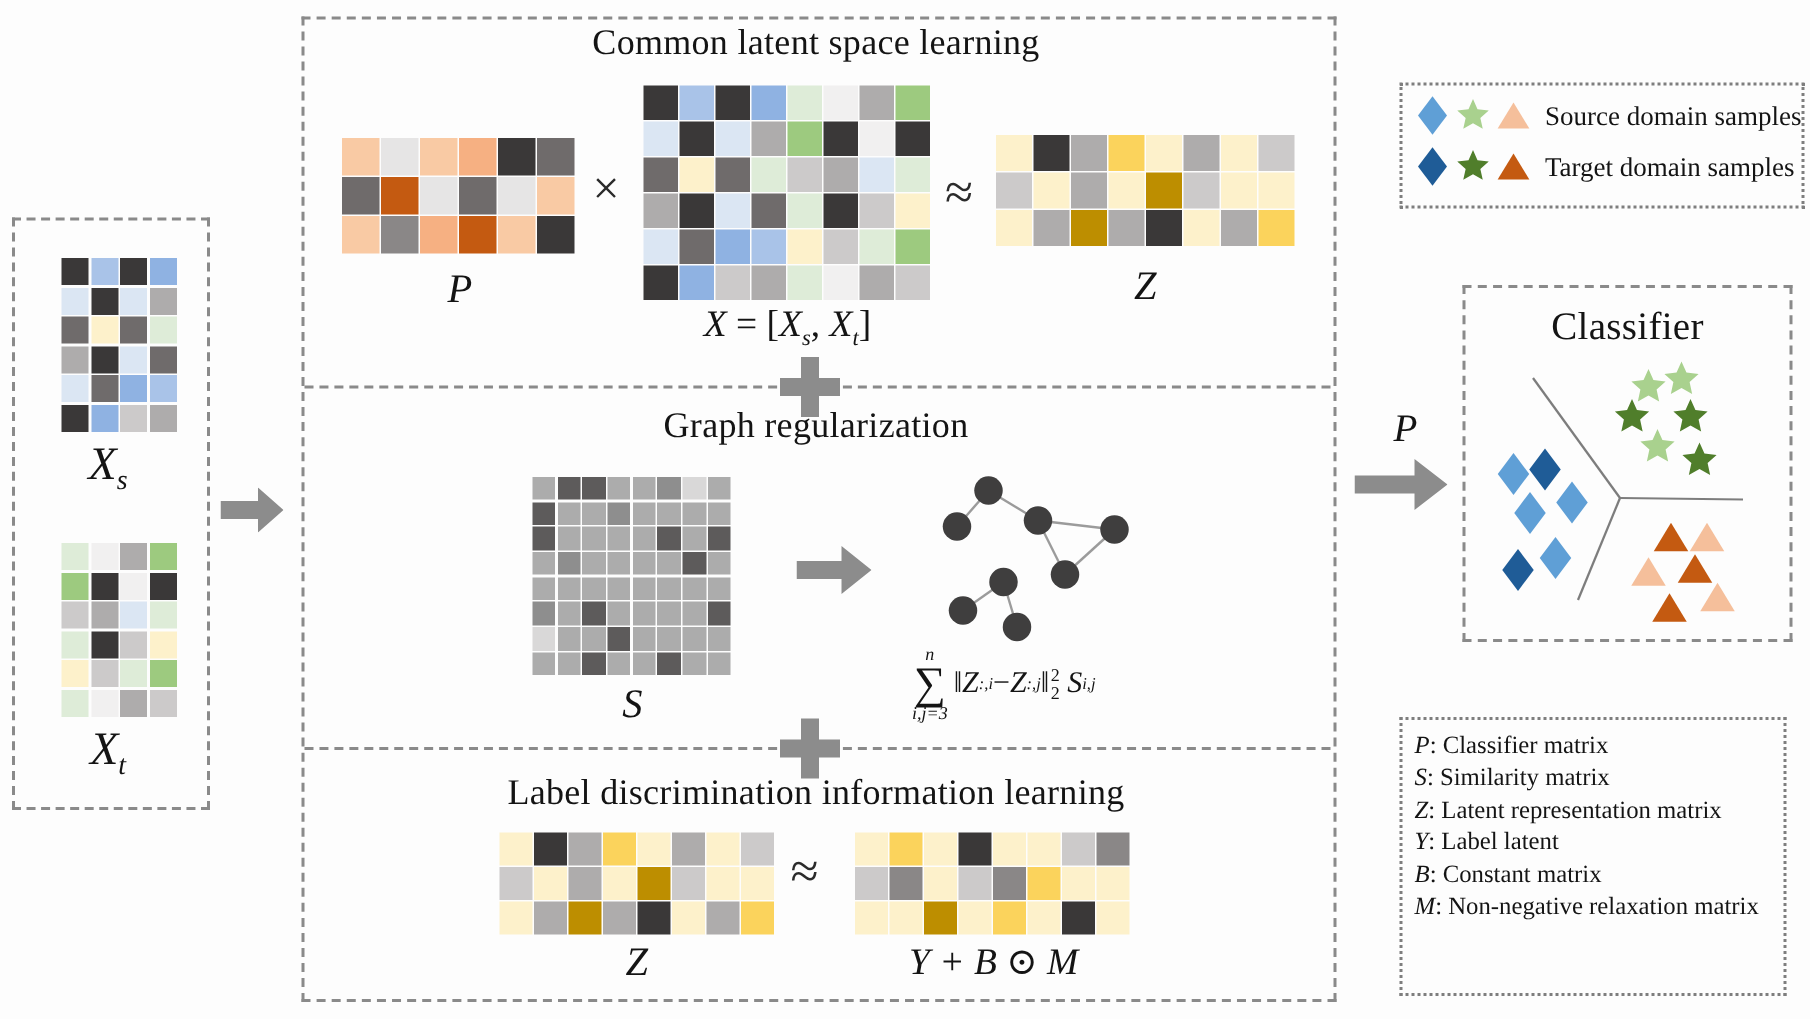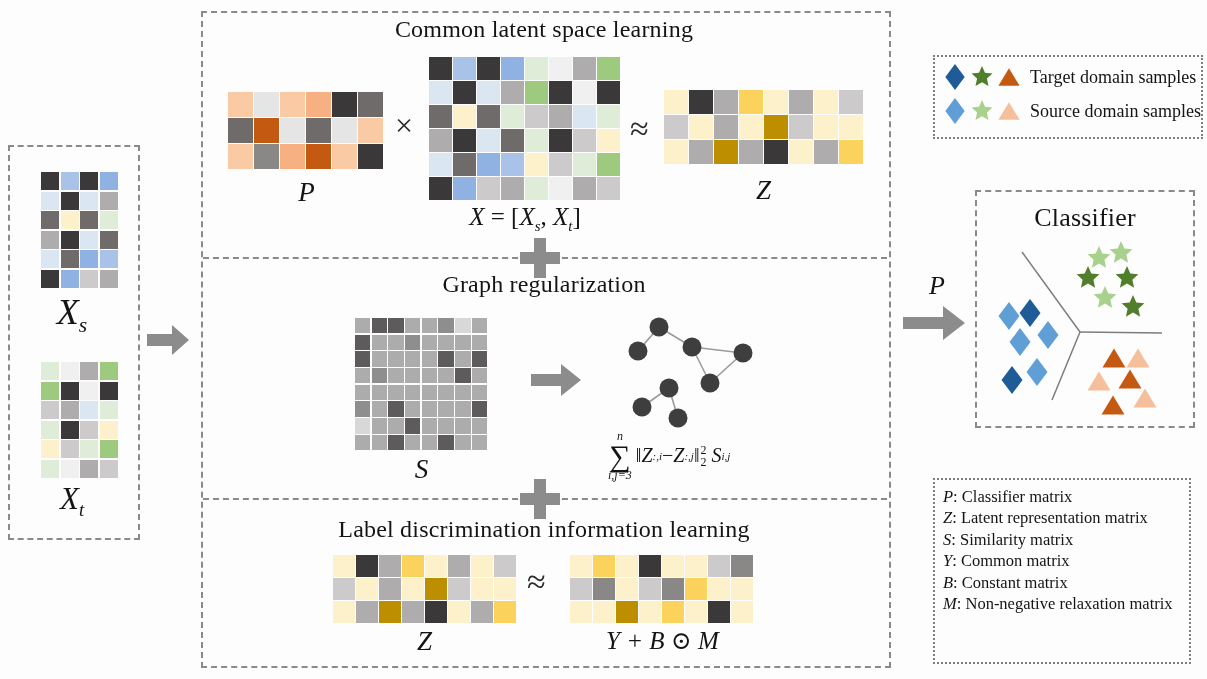--- a/index.html
+++ b/index.html
@@ -56,21 +56,21 @@
       <div style="background: rgb(111, 107, 107);"></div>
       <div style="background: rgb(219, 230, 243);"></div>
       <div style="background: rgb(111, 107, 107);"></div>
       <div style="background: rgb(143, 178, 226);"></div>
       <div style="background: rgb(169, 195, 232);"></div>
       <div style="background: rgb(58, 56, 56);"></div>
       <div style="background: rgb(143, 178, 226);"></div>
       <div style="background: rgb(204, 202, 202);"></div>
       <div style="background: rgb(174, 172, 172);"></div>
     </div>
-  <div class="abs mlabel" style="left:8px;top:291px;width:128px;font-size:36px;">
+  <div class="abs mlabel" style="left:8px;top:291px;width:128px;font-size:31px;">
     <span>X</span><sub>s</sub>
   </div>
   <div class="abs matrix" style="left: 41px; top: 362px; display: grid; grid-template-columns: repeat(4, 18px); grid-auto-rows: 18px; gap: 1.5px;">
       <div style="background: rgb(222, 236, 216);"></div>
       <div style="background: rgb(241, 240, 240);"></div>
       <div style="background: rgb(174, 172, 172);"></div>
       <div style="background: rgb(157, 202, 127);"></div>
       <div style="background: rgb(157, 202, 127);"></div>
       <div style="background: rgb(58, 56, 56);"></div>
       <div style="background: rgb(241, 240, 240);"></div>
@@ -387,44 +387,44 @@
 
   <div class="abs mlabel" style="left:916px;top:271px;width:42px;font-size:26px;">P</div>
   <svg class="abs" style="left:903px;top:306px;" width="62" height="34" viewBox="0 0 62 34">
     <polygon points="0,11 40,11 40,0 62,17 40,34 40,23 0,23" fill="#8c8c8c"></polygon>
   </svg>
 
   <div class="abs dotbox" style="left:933px;top:55px;width:258px;height:78px;padding:2px 0 0 8px;box-sizing:content-box;">
     <div class="legend-row">
       <span style="display:inline-flex;gap:3px;">
           <svg width="24" height="28" viewBox="0 0 24 28">
+            <polygon points="12,1.1199999999999992 21.66,14 12,26.880000000000003 2.34,14" fill="#5f9fd6"></polygon>
+          </svg>
+          <svg width="24" height="28" viewBox="0 0 24 28">
+            <polygon points="12.0,3.0 15.0,9.8 22.5,10.6 16.9,15.6 18.5,22.9 12.0,19.2 5.5,22.9 7.1,15.6 1.5,10.6 9.0,9.8" fill="#a9d18e"></polygon>
+          </svg>
+          <svg width="24" height="28" viewBox="0 0 24 28">
+            <polygon points="12,5.26 22.58,22.740000000000002 1.42,22.740000000000002" fill="#f5bf9b"></polygon>
+          </svg>
+        </span>
+      <span class="ltext">Source domain samples</span>
+    </div>
+    <div class="legend-row">
+      <span style="display:inline-flex;gap:3px;">
+          <svg width="24" height="28" viewBox="0 0 24 28">
             <polygon points="12,1.1199999999999992 21.66,14 12,26.880000000000003 2.34,14" fill="#1f5c97"></polygon>
           </svg>
           <svg width="24" height="28" viewBox="0 0 24 28">
             <polygon points="12.0,3.0 15.0,9.8 22.5,10.6 16.9,15.6 18.5,22.9 12.0,19.2 5.5,22.9 7.1,15.6 1.5,10.6 9.0,9.8" fill="#507e2b"></polygon>
           </svg>
           <svg width="24" height="28" viewBox="0 0 24 28">
             <polygon points="12,5.26 22.58,22.740000000000002 1.42,22.740000000000002" fill="#c45a11"></polygon>
           </svg>
         </span>
       <span class="ltext">Target domain samples</span>
-    </div>
-    <div class="legend-row">
-      <span style="display:inline-flex;gap:3px;">
-          <svg width="24" height="28" viewBox="0 0 24 28">
-            <polygon points="12,1.1199999999999992 21.66,14 12,26.880000000000003 2.34,14" fill="#5f9fd6"></polygon>
-          </svg>
-          <svg width="24" height="28" viewBox="0 0 24 28">
-            <polygon points="12.0,3.0 15.0,9.8 22.5,10.6 16.9,15.6 18.5,22.9 12.0,19.2 5.5,22.9 7.1,15.6 1.5,10.6 9.0,9.8" fill="#a9d18e"></polygon>
-          </svg>
-          <svg width="24" height="28" viewBox="0 0 24 28">
-            <polygon points="12,5.26 22.58,22.740000000000002 1.42,22.740000000000002" fill="#f5bf9b"></polygon>
-          </svg>
-        </span>
-      <span class="ltext">Source domain samples</span>
     </div>
   </div>
 
   <div class="abs dashbox" style="left:975px;top:190px;width:216px;height:234px;"></div>
   <div class="abs title" style="left:975px;top:203px;width:220px;font-size:26px;">Classifier</div>
   <svg class="abs" style="left:975px;top:190px;" width="220" height="238" viewBox="0 0 220 238">
       <line x1="105" y1="142" x2="47" y2="62" stroke="#7d7d7d" stroke-width="1.5"></line>
       <line x1="105" y1="142" x2="187" y2="143" stroke="#7d7d7d" stroke-width="1.5"></line>
       <line x1="105" y1="142" x2="77" y2="210" stroke="#7d7d7d" stroke-width="1.5"></line>
       <polygon points="34,112 44.5,126 34,140 23.5,126" fill="#5f9fd6"></polygon>
@@ -443,21 +443,21 @@
       <polygon points="163,158.5 174.5,177.5 151.5,177.5" fill="#f5bf9b"></polygon>
       <polygon points="124,181.5 135.5,200.5 112.5,200.5" fill="#f5bf9b"></polygon>
       <polygon points="155,179.5 166.5,198.5 143.5,198.5" fill="#c45a11"></polygon>
       <polygon points="138,205.5 149.5,224.5 126.5,224.5" fill="#c45a11"></polygon>
       <polygon points="170,198.5 181.5,217.5 158.5,217.5" fill="#f5bf9b"></polygon>
     </svg>
 
   <div class="abs dotbox" style="left:933px;top:478px;width:258px;height:186px;padding:6px 0 0 8px;box-sizing:border-box;">
     <div id="notation-list">
         <div class="note-line"><span class="it">P</span><span>: Classifier matrix</span></div>
+        <div class="note-line"><span class="it">S</span><span>: Similarity matrix</span></div>
         <div class="note-line"><span class="it">Z</span><span>: Latent representation matrix</span></div>
-        <div class="note-line"><span class="it">S</span><span>: Similarity matrix</span></div>
-        <div class="note-line"><span class="it">Y</span><span>: Common matrix</span></div>
+        <div class="note-line"><span class="it">Y</span><span>: Label latent</span></div>
         <div class="note-line"><span class="it">B</span><span>: Constant matrix</span></div>
         <div class="note-line"><span class="it">M</span><span>: Non-negative relaxation matrix</span></div>
       </div>
   </div>
 
 </div>
 
 </body></html>

